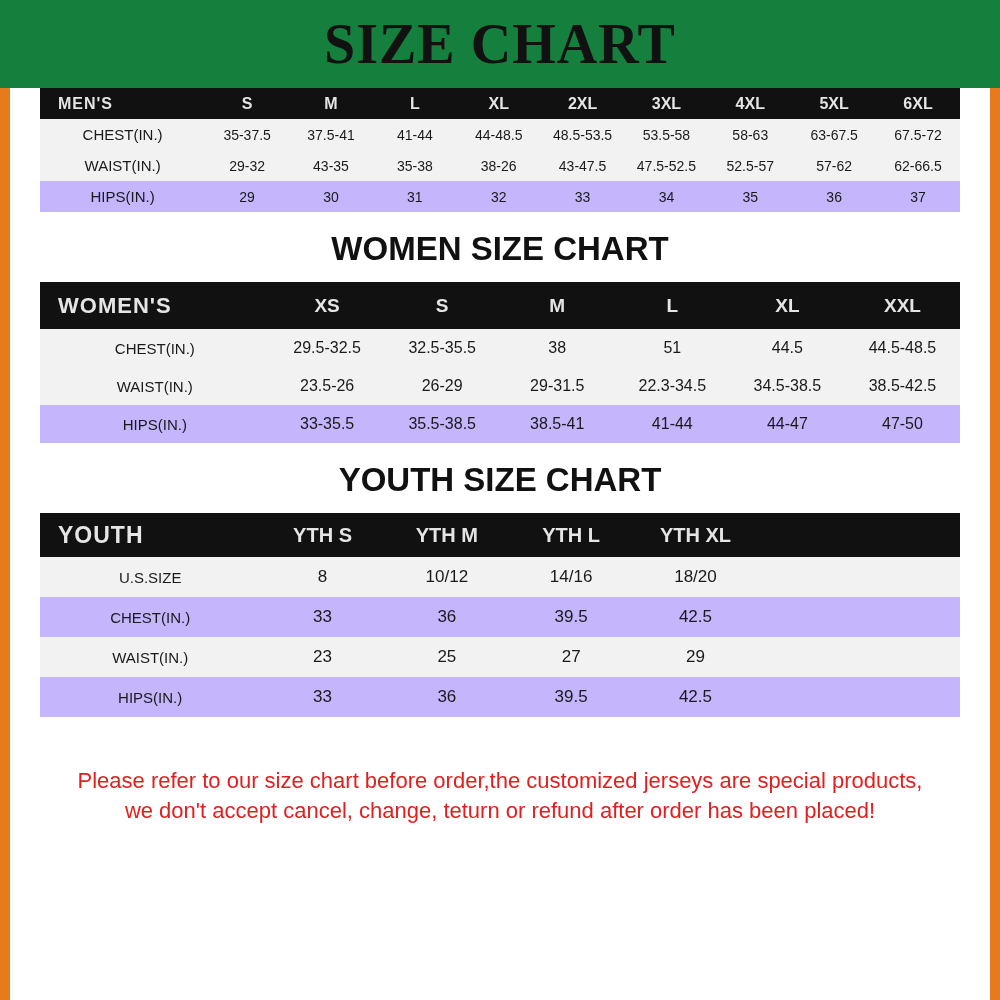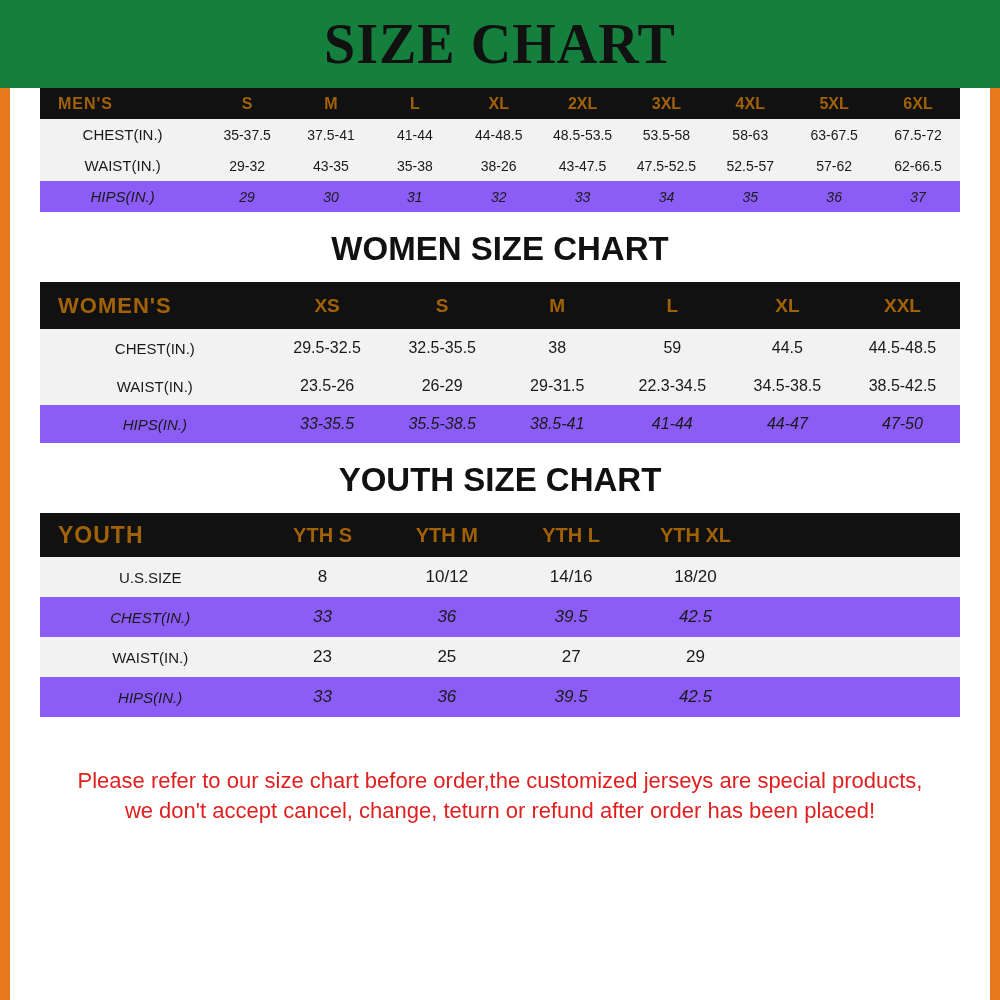--- a/index.html
+++ b/index.html
@@ -59,34 +59,33 @@
     text-align: center;
     font-size: 15px;
     color: #1a1a1a;
     font-weight: normal;
     padding: 0;
     height: 30px;
     vertical-align: middle;
   }
   thead th {
     background: #111111;
-    color: #a16207;
+    color: #e5e5e5;
     font-weight: bold;
     height: 38px;
     font-size: 17px;
   }
   thead th.corner {
     text-align: left;
     padding-left: 18px;
     font-size: 19px;
     letter-spacing: 1px;
   }
   tbody tr.alt td {
-    background: #8b5cf6;
-    font-style: italic;
+    background: #c4b5fd;
   }
   tbody tr td {
     background: #f2f2f2;
   }
   tbody td.rowhead {
     text-align: center;
     font-size: 15px;
   }
 
   
@@ -195,21 +194,21 @@
           <th>XL</th>
           <th>XXL</th>
         </tr>
       </thead>
       <tbody>
         <tr>
           <td class="rowhead">CHEST(IN.)</td>
           <td>29.5-32.5</td>
           <td>32.5-35.5</td>
           <td>38</td>
-          <td>59</td>
+          <td>51</td>
           <td>44.5</td>
           <td>44.5-48.5</td>
         </tr>
         <tr>
           <td class="rowhead">WAIST(IN.)</td>
           <td>23.5-26</td>
           <td>26-29</td>
           <td>29-31.5</td>
           <td>22.3-34.5</td>
           <td>34.5-38.5</td>

